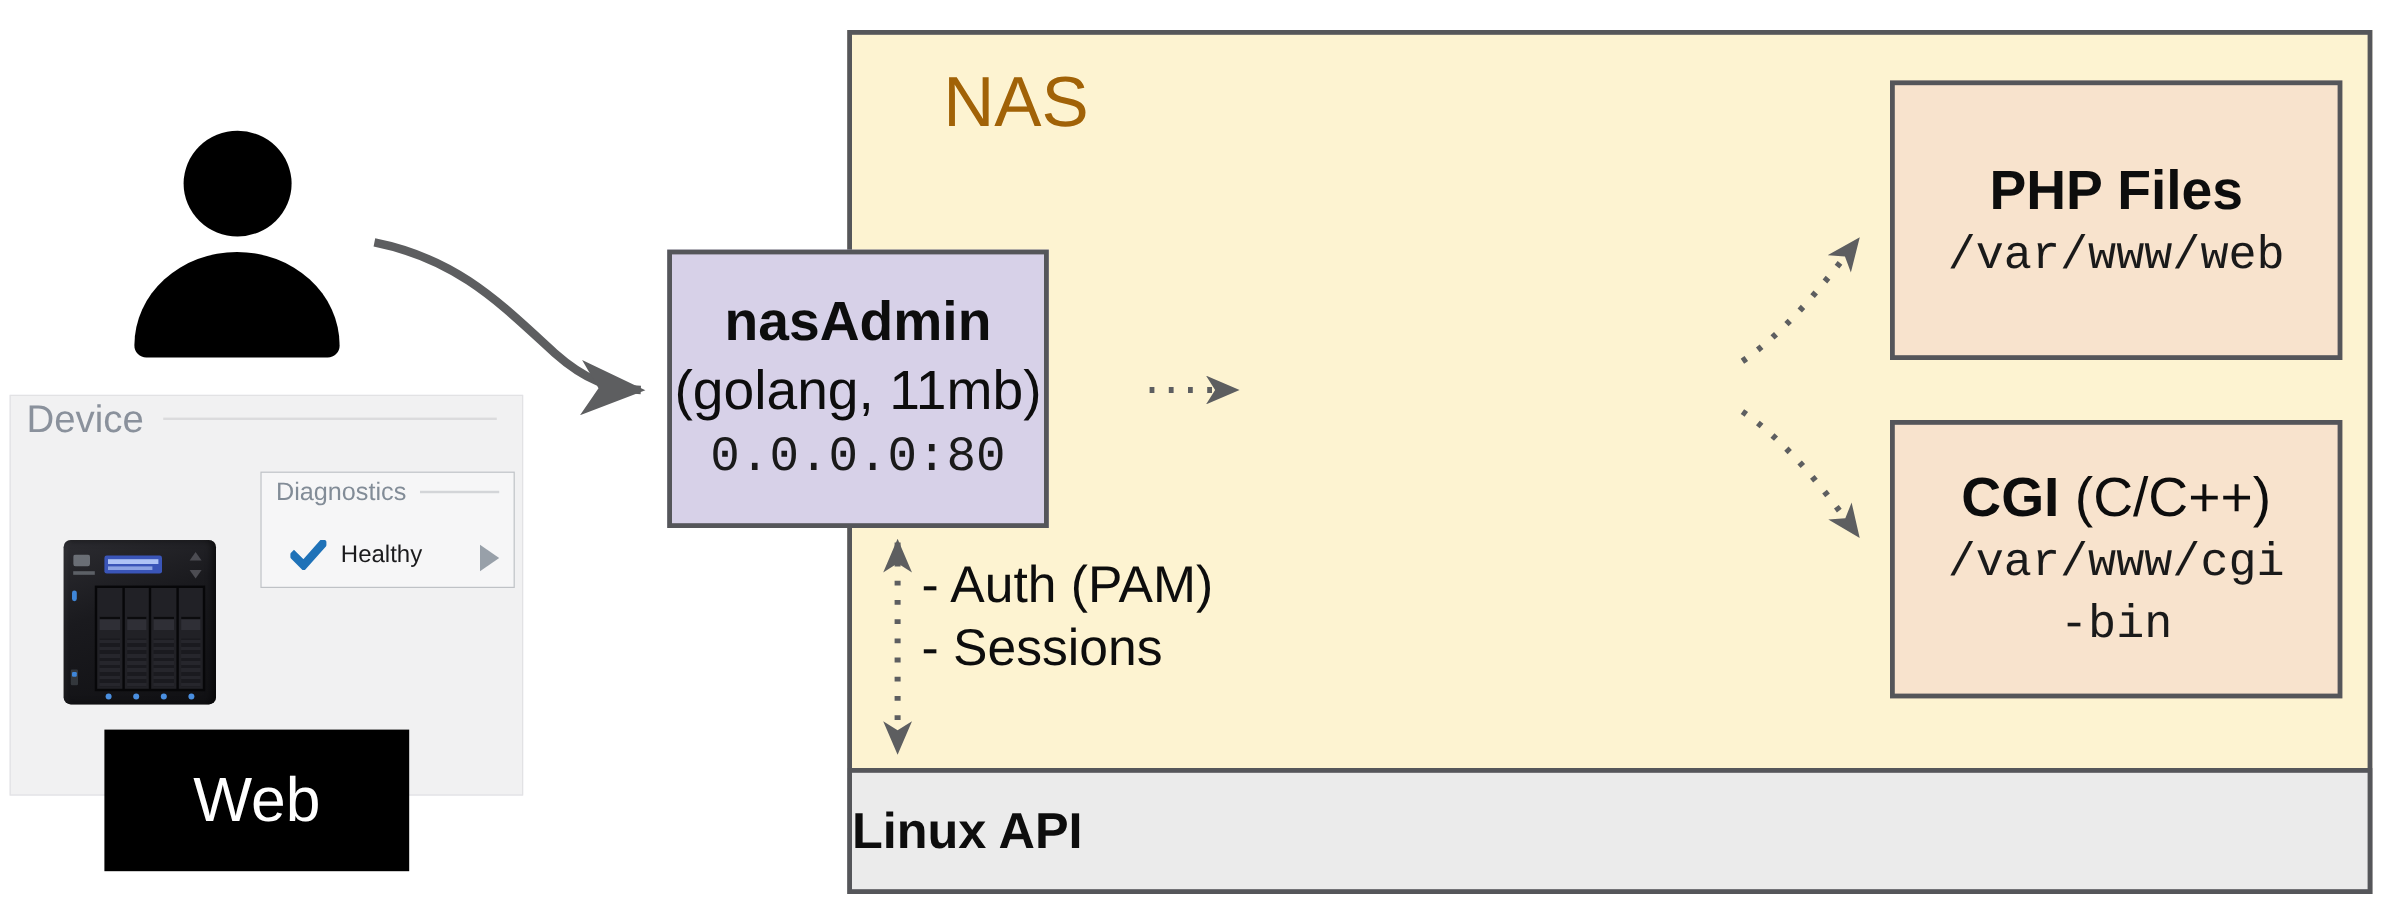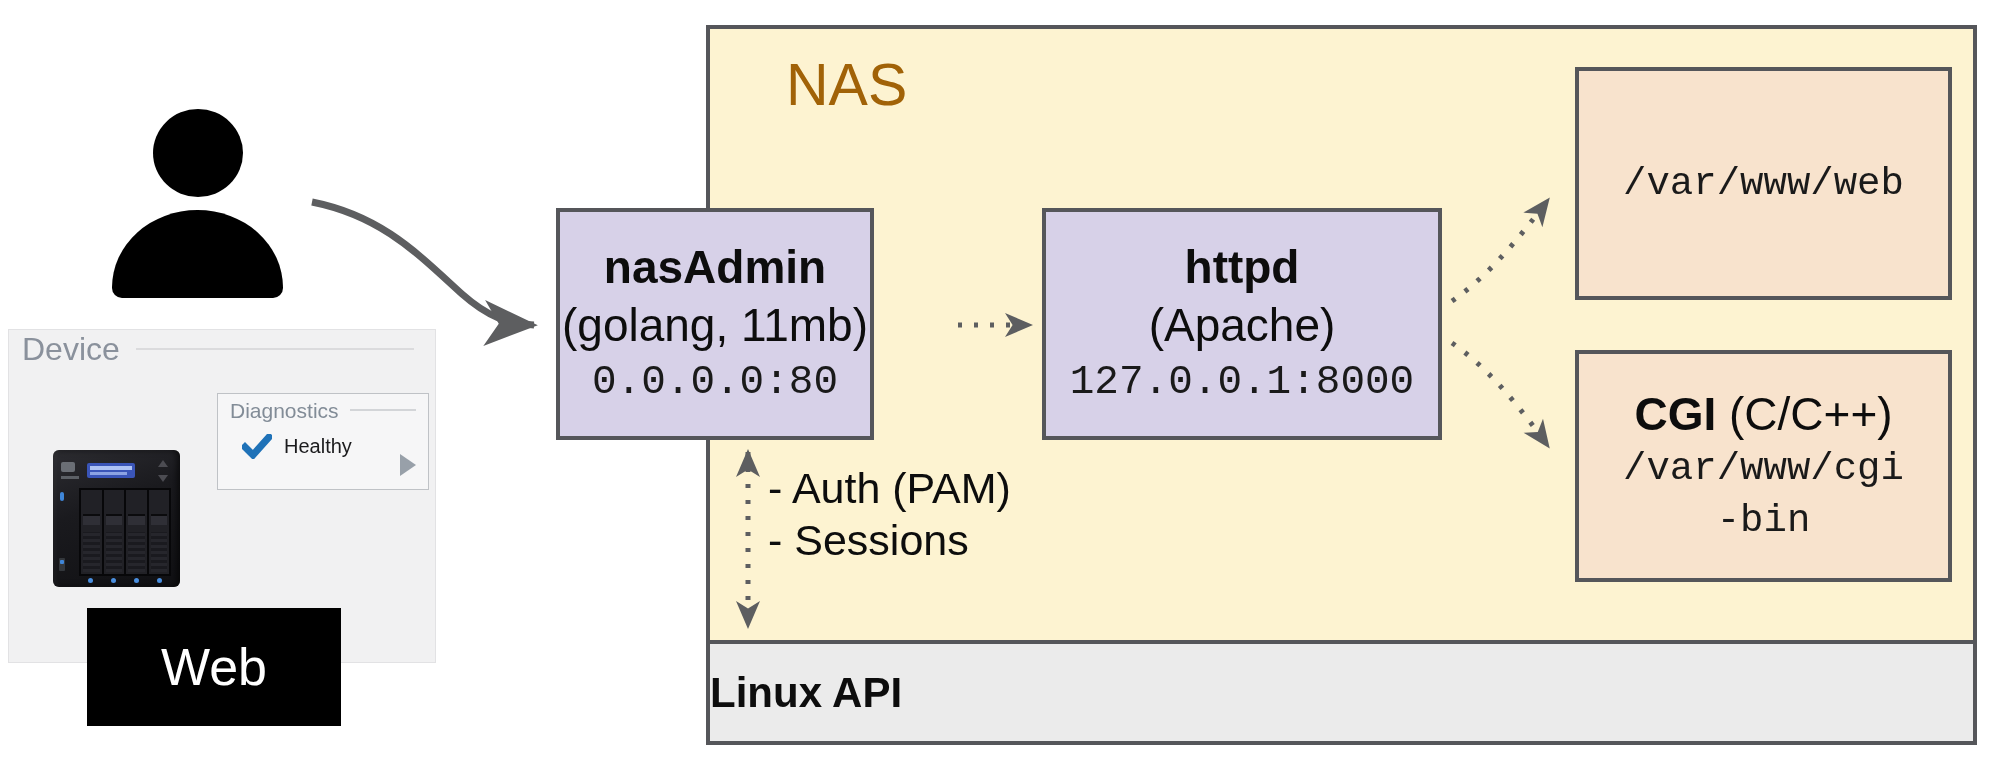--- a/index.html
+++ b/index.html
@@ -48,21 +48,21 @@
 
   .mini-card{background:#f6f6f7;border:1px solid #bfc2c6;box-sizing:border-box;}
   .card-diag{left:217px;top:393px;width:212px;height:97px;}
   .card-firm{left:217px;top:515px;width:212px;height:90px;}
   .mini-label{position:absolute;left:12px;top:5px;font-size:21px;color:#828c97;}
   .mini-rule{position:absolute;top:15px;height:2px;background:#d3d5d8;}
   .rule-diag{left:132px;width:66px;}
   .rule-firm{left:114px;width:84px;}
   .mini-row{position:absolute;left:24px;display:flex;align-items:center;gap:12px;
             font-size:20px;color:#1b1b1d;}
-  .row-diag{top:40px;}
+  .row-diag{top:56px;}
   .row-firm{top:34px;}
   .mini-chevron{position:absolute;right:12px;bottom:13px;width:0;height:0;
                 border-left:16px solid #98a0a9;border-top:11px solid transparent;
                 border-bottom:11px solid transparent;cursor:pointer;}
 
   
   .nas-photo{left:53px;top:450px;width:127px;height:137px;border-radius:6px;
              background:linear-gradient(160deg,#2c2c31 0%,#1a1a1e 40%,#101013 100%);
              box-shadow:inset -3px 0 6px rgba(0,0,0,.6), inset 3px 0 4px rgba(255,255,255,.04);}
   .lcd{position:absolute;left:34px;top:13px;width:48px;height:15px;background:#3a55b8;border-radius:2px;}
@@ -109,27 +109,23 @@
   <div class="abs linux-bar">
     <span>Linux API</span>
   </div>
 
   <div class="abs node svc n-nasadmin">
     <div class="t-name">nasAdmin</div>
     <div class="t-sub">(golang, 11mb)</div>
     <div class="t-mono">0.0.0.0:80</div>
   </div>
 
-  <div class="abs node svc n-httpd">
-    <div class="t-name">httpd</div>
-    <div class="t-sub">(Apache)</div>
-    <div class="t-mono">127.0.0.1:8000</div>
-  </div>
 
   <div class="abs node file n-php">
+    <div class="t-name">PHP Files</div>
     <div class="t-mono">/var/www/web</div>
   </div>
 
   <div class="abs node file n-cgi">
     <div class="t-sub"><b>CGI</b><span> (C/C++)</span></div>
     <div class="t-mono">/var/www/cgi</div>
     <div class="t-mono">-bin</div>
   </div>
 
   <div class="abs annot">

